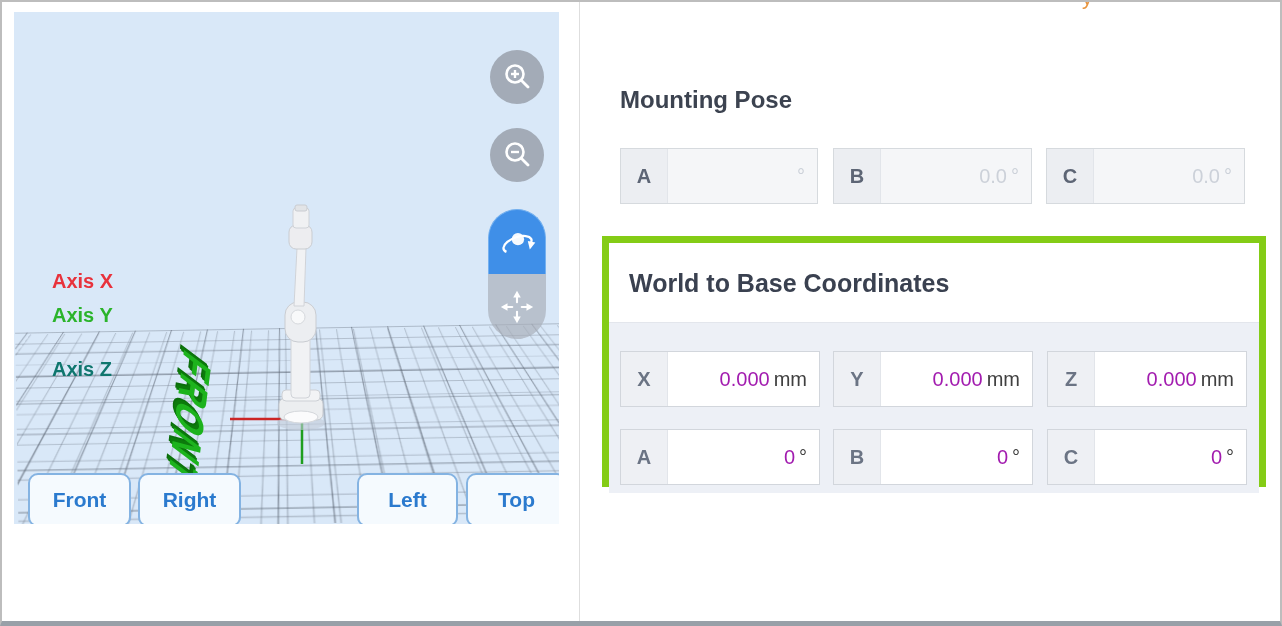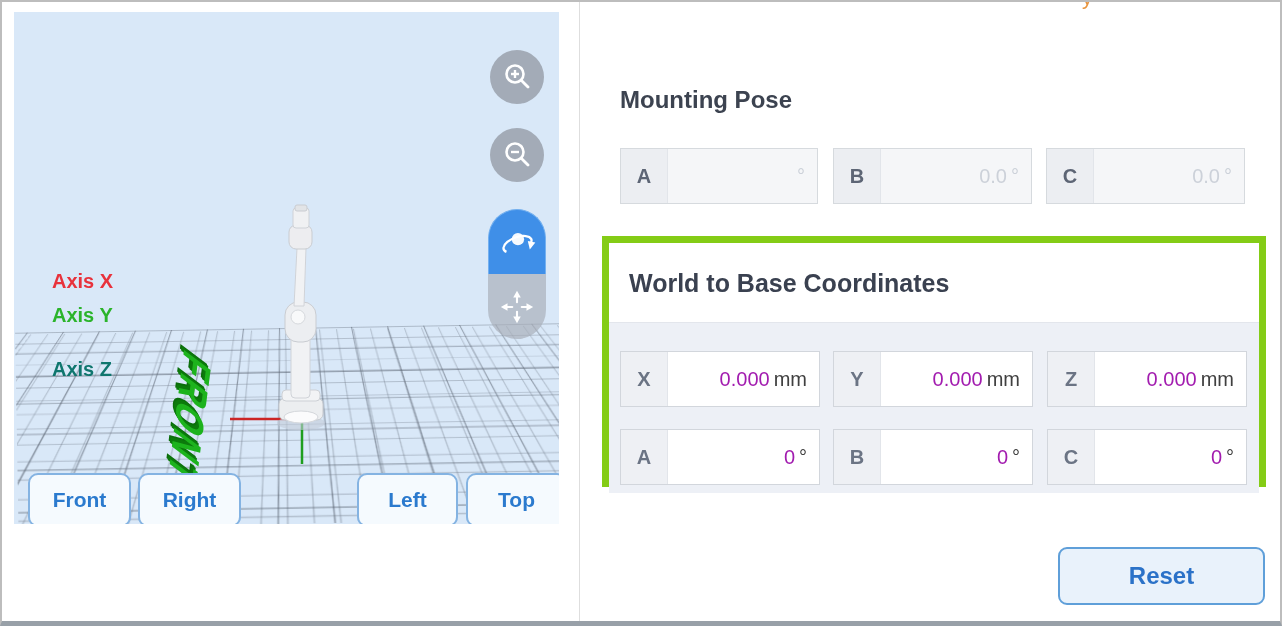--- a/index.html
+++ b/index.html
@@ -231,14 +231,13 @@
       </span>
   </div>
   <div class="field" id="wC">
     <span class="flabel">C</span>
     <span class="fval">
         <span class="num">0</span>
         <span class="unit">°</span>
       </span>
   </div>
 
-  <div id="reset-btn">Reset</div>
 </div>
 
 </body></html>

